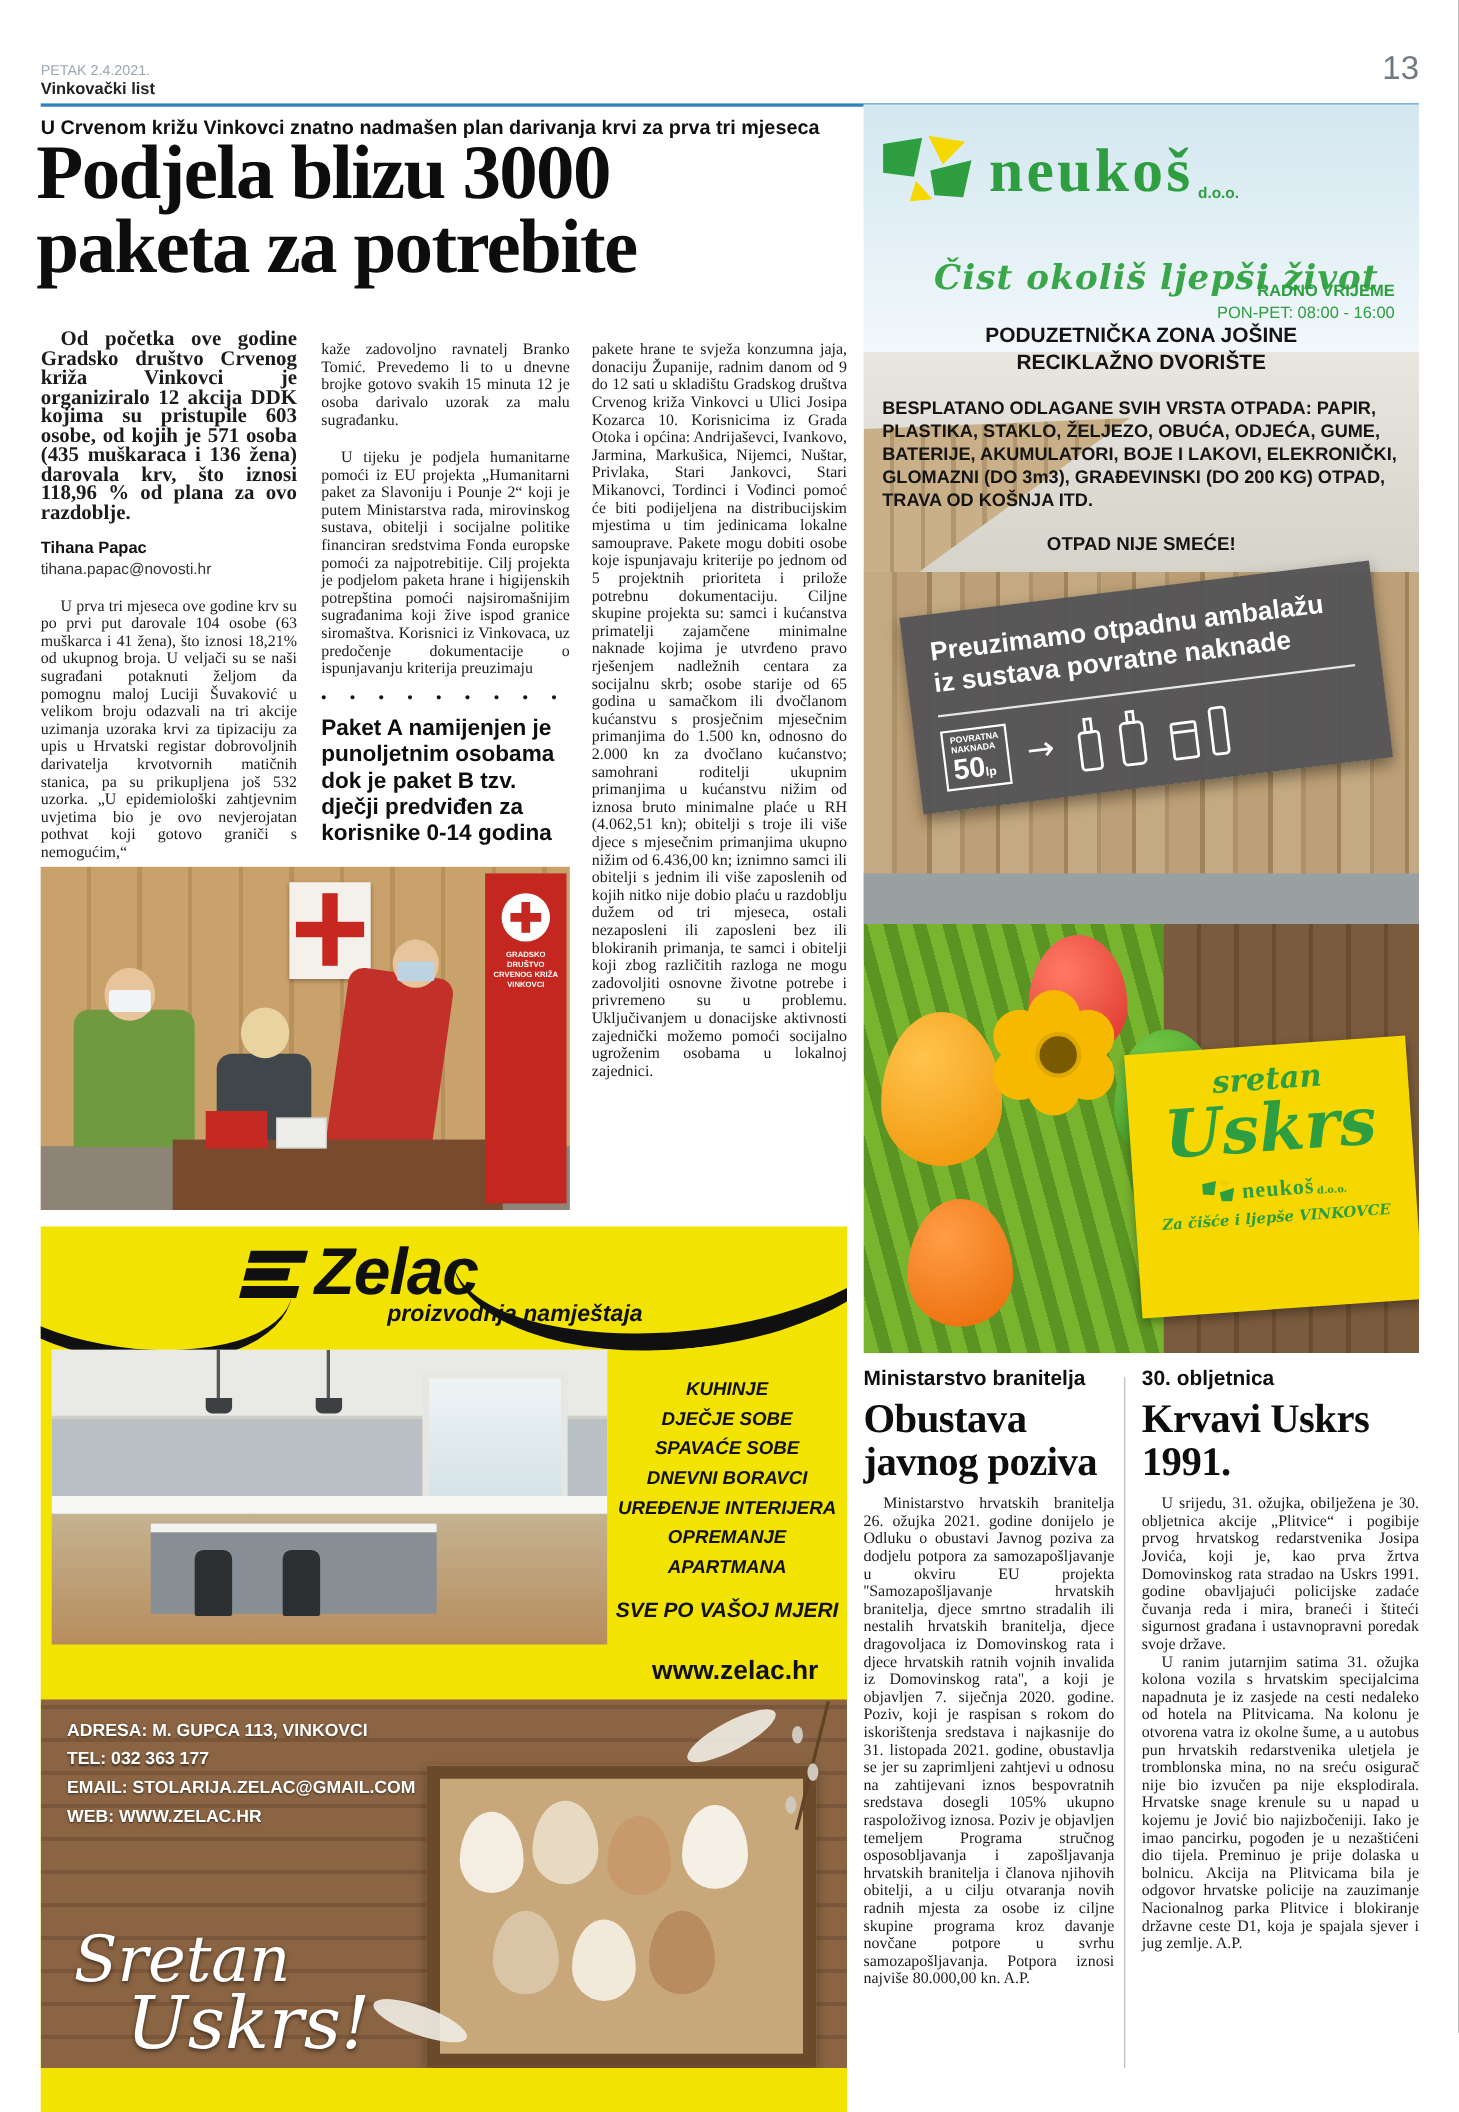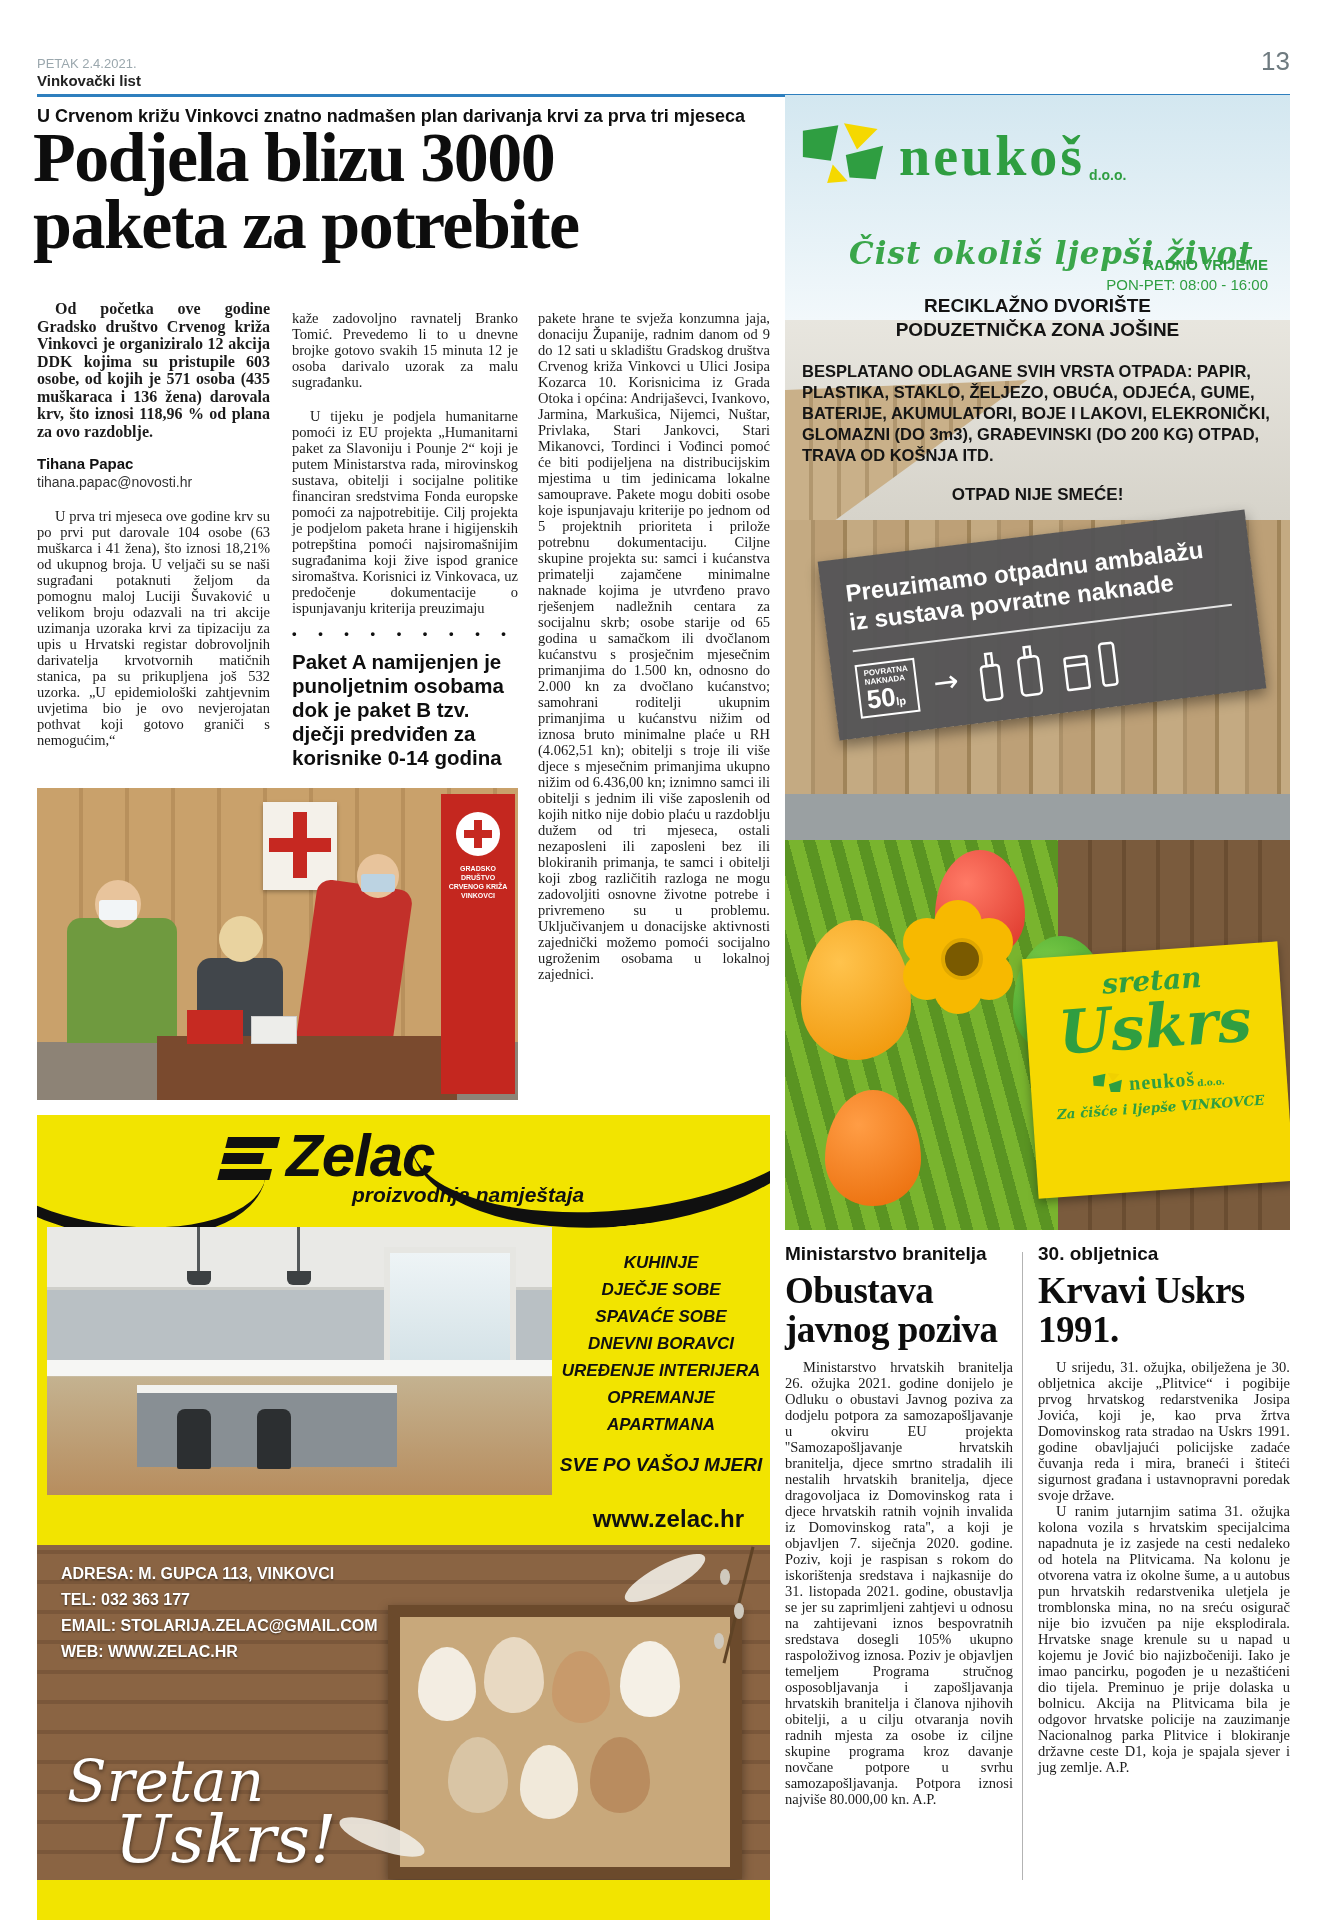--- a/index.html
+++ b/index.html
@@ -3,34 +3,34 @@
 <meta charset="utf-8">
 <style>
   html,body{margin:0;padding:0;background:#888;}
   .page{position:relative;width:1326px;height:1920px;margin:0 auto;background:#ffffff;
         font-family:"Liberation Serif","DejaVu Serif",serif;color:#1b1b1b;overflow:hidden;}
   .abs{position:absolute;}
 
   
   .hdr-date{left:37px;top:56px;font-family:"Liberation Sans",sans-serif;font-size:13px;color:#9aa7ad;}
   .hdr-pub{left:37px;top:72px;font-family:"Liberation Sans",sans-serif;font-size:15px;font-weight:bold;color:#222;}
-  .hdr-num{right:36px;top:46px;font-family:"Liberation Sans",sans-serif;font-size:26px;color:#6f7b80;}
+  .hdr-num{right:36px;top:46px;font-family:"Liberation Sans",sans-serif;font-size:30px;color:#6f7b80;}
   .hdr-rule{left:37px;width:1253px;top:94px;height:3px;background:#2e7fbe;}
 
   
   .kicker{left:37px;top:106px;width:720px;font-family:"Liberation Sans",sans-serif;
           font-size:18px;font-weight:bold;color:#101010;}
   .headline{left:33px;top:124px;width:730px;font-size:70px;line-height:67px;font-weight:bold;
             letter-spacing:-1.5px;color:#0d0d0d;margin:0;}
   .col{text-align:justify;font-size:14.5px;line-height:16px;}
   .col p{margin:0;}
   .col1{left:37px;top:300px;width:233px;}
   .col2{left:292px;top:310px;width:226px;}
   .col3{left:538px;top:310px;width:232px;}
-  .lead{font-size:16px;line-height:17.5px;font-weight:bold;text-indent:18px;}
+  .lead{font-size:19px;line-height:17.5px;font-weight:bold;text-indent:18px;}
   .byline{margin-top:16px;font-family:"Liberation Sans",sans-serif;}
   .byline .auth{display:block;font-weight:bold;font-size:15px;color:#111;}
   .byline .mail{display:block;font-size:14px;color:#333;margin-top:2px;}
   .body-p{margin-top:18px !important;}
   .indent{text-indent:18px;}
   .dots{margin-top:10px;font-family:"Liberation Sans",sans-serif;font-weight:bold;font-size:13px;
         letter-spacing:9px;color:#111;text-align:left;}
   .pullquote{margin-top:8px;font-family:"Liberation Sans",sans-serif;font-weight:bold;
              font-size:20.5px;line-height:24px;color:#0e0e0e;text-align:left;}
 
@@ -311,22 +311,22 @@
       </svg>
       <span class="n-logo-text">neukoš</span>
       <span class="n-doo">d.o.o.</span>
     </div>
     <div class="n-tagline">Čist okoliš ljepši život</div>
     <div class="n-hours">
       <span class="lab">RADNO VRIJEME</span>
       <span>PON-PET: 08:00 - 16:00</span>
     </div>
     <div class="n-fac">
+      <div>PODUZETNIČKA ZONA JOŠINE</div>
       <div>RECIKLAŽNO DVORIŠTE</div>
-      <div>PODUZETNIČKA ZONA JOŠINE</div>
     </div>
     <div class="n-waste">BESPLATANO ODLAGANE SVIH VRSTA OTPADA: PAPIR, PLASTIKA, STAKLO, ŽELJEZO, OBUĆA, ODJEĆA, GUME, BATERIJE, AKUMULATORI, BOJE I LAKOVI, ELEKRONIČKI, GLOMAZNI (DO 3m3), GRAĐEVINSKI (DO 200 KG) OTPAD, TRAVA OD KOŠNJA ITD.</div>
     <div class="n-slogan">OTPAD NIJE SMEĆE!</div>
 
     <div class="n-sign">
       <div class="n-sign-text">Preuzimamo otpadnu ambalažu iz sustava povratne naknade</div>
       <div class="n-sign-row">
         <div class="n-dep">
           <span class="dl">POVRATNA</span>
           <span class="dl">NAKNADA</span>

